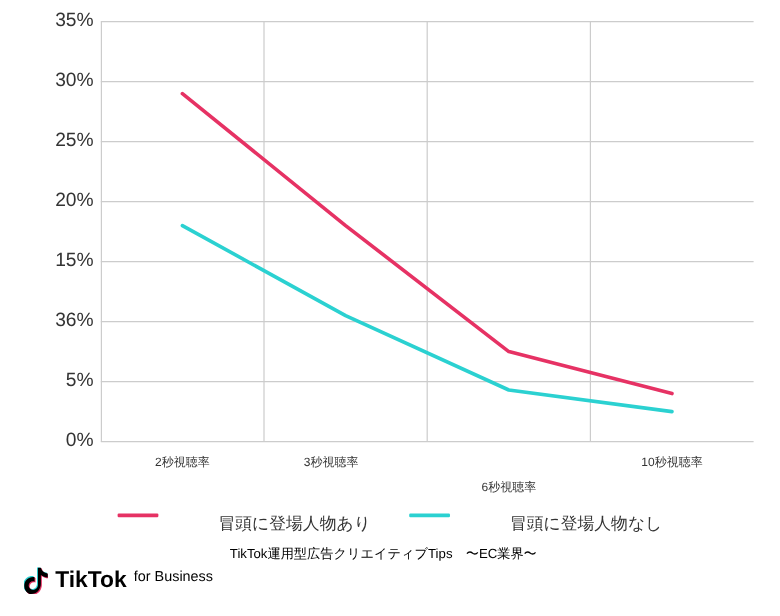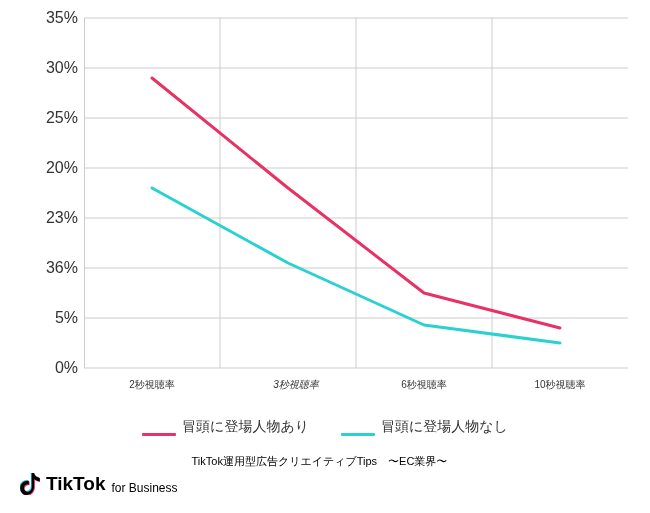--- a/index.html
+++ b/index.html
@@ -75,42 +75,43 @@
     position: absolute;
     top: 418px;
     left: 0;
     width: 650px;
     text-align: center;
     font-size: 14px;
     color: #333;
   }
   .legend-item {
     display: inline-flex;
-    align-items: flex-end;
+    align-items: flex-start;
     margin: 0 14px;
+    gap: 44px;
   }
   .legend-swatch {
     display: inline-block;
     width: 34px;
     height: 3px;
     margin-right: 6px;
     border-radius: 1px;
   }
   .footer {
     position: absolute;
     left: 20px;
     bottom: 18px;
     width: 610px;
     display: flex;
     align-items: center;
     gap: 14px;
   }
   .logo {
     display: flex;
-    align-items: flex-end;
+    align-items: flex-start;
     gap: 6px;
     margin-top: 45px;
   }
   .logo-text {
     font-weight: 700;
     font-size: 19px;
     color: #000;
   }
   .logo-sub {
     font-size: 12px;
@@ -123,21 +124,21 @@
   }
 </style>
 </head>
 <body>
 
 <div class="chart-wrap">
   <div class="y-labels" id="y-labels">
       <div class="y-label" style="top: 350px;">0%</div>
       <div class="y-label" style="top: 300px;">5%</div>
       <div class="y-label" style="top: 250px;">36%</div>
-      <div class="y-label" style="top: 200px;">23%</div>
+      <div class="y-label" style="top: 200px;">15%</div>
       <div class="y-label" style="top: 150px; text-align: right;">20%</div>
       <div class="y-label" style="top: 100px;">25%</div>
       <div class="y-label" style="top: 50px;">30%</div>
       <div class="y-label" style="top: 0px;">35%</div>
     </div>
   <div class="plot">
     <div class="y-axis-line"></div>
     <svg id="grid-svg" viewBox="0 0 544 350" preserveAspectRatio="none">
         <line x1="0" x2="544" y1="350" y2="350" stroke="#ccc" stroke-width="1"></line>
         <line x1="0" x2="544" y1="300" y2="300" stroke="#ccc" stroke-width="1"></line>
@@ -151,22 +152,22 @@
         <line x1="272" x2="272" y1="0" y2="350" stroke="#ccc" stroke-width="1"></line>
         <line x1="408" x2="408" y1="0" y2="350" stroke="#ccc" stroke-width="1"></line>
       </svg>
     <svg id="lines-svg" viewBox="0 0 544 350" preserveAspectRatio="none">
         <polyline points="68,60 204,170.00000000000003 340,275 476,310" fill="none" stroke="#e63264" stroke-width="3" stroke-linejoin="round" stroke-linecap="round"></polyline>
         <polyline points="68,170.00000000000003 204,245 340,307 476,325" fill="none" stroke="#2bd1d1" stroke-width="3" stroke-linejoin="round" stroke-linecap="round"></polyline>
       </svg>
   </div>
   <div class="x-labels" id="x-labels">
       <div class="x-label" style="left: 68px;">2秒視聴率</div>
-      <div class="x-label" style="left: 212px; font-style: italic;">3秒視聴率</div>
-      <div class="x-label" style="left: 340px;">6秒視聴率</div>
+      <div class="x-label" style="left: 192px;">3秒視聴率</div>
+      <div class="x-label" style="left: 340px; margin-top: 21px;">6秒視聴率</div>
       <div class="x-label" style="left: 476px;">10秒視聴率</div>
     </div>
 </div>
 
 <div class="legend">
   <span class="legend-item">
     <span class="legend-swatch" id="swatch-0" style="background: rgb(230, 50, 100);"></span>
     <span>冒頭に登場人物あり</span>
   </span>
   <span class="legend-item">

